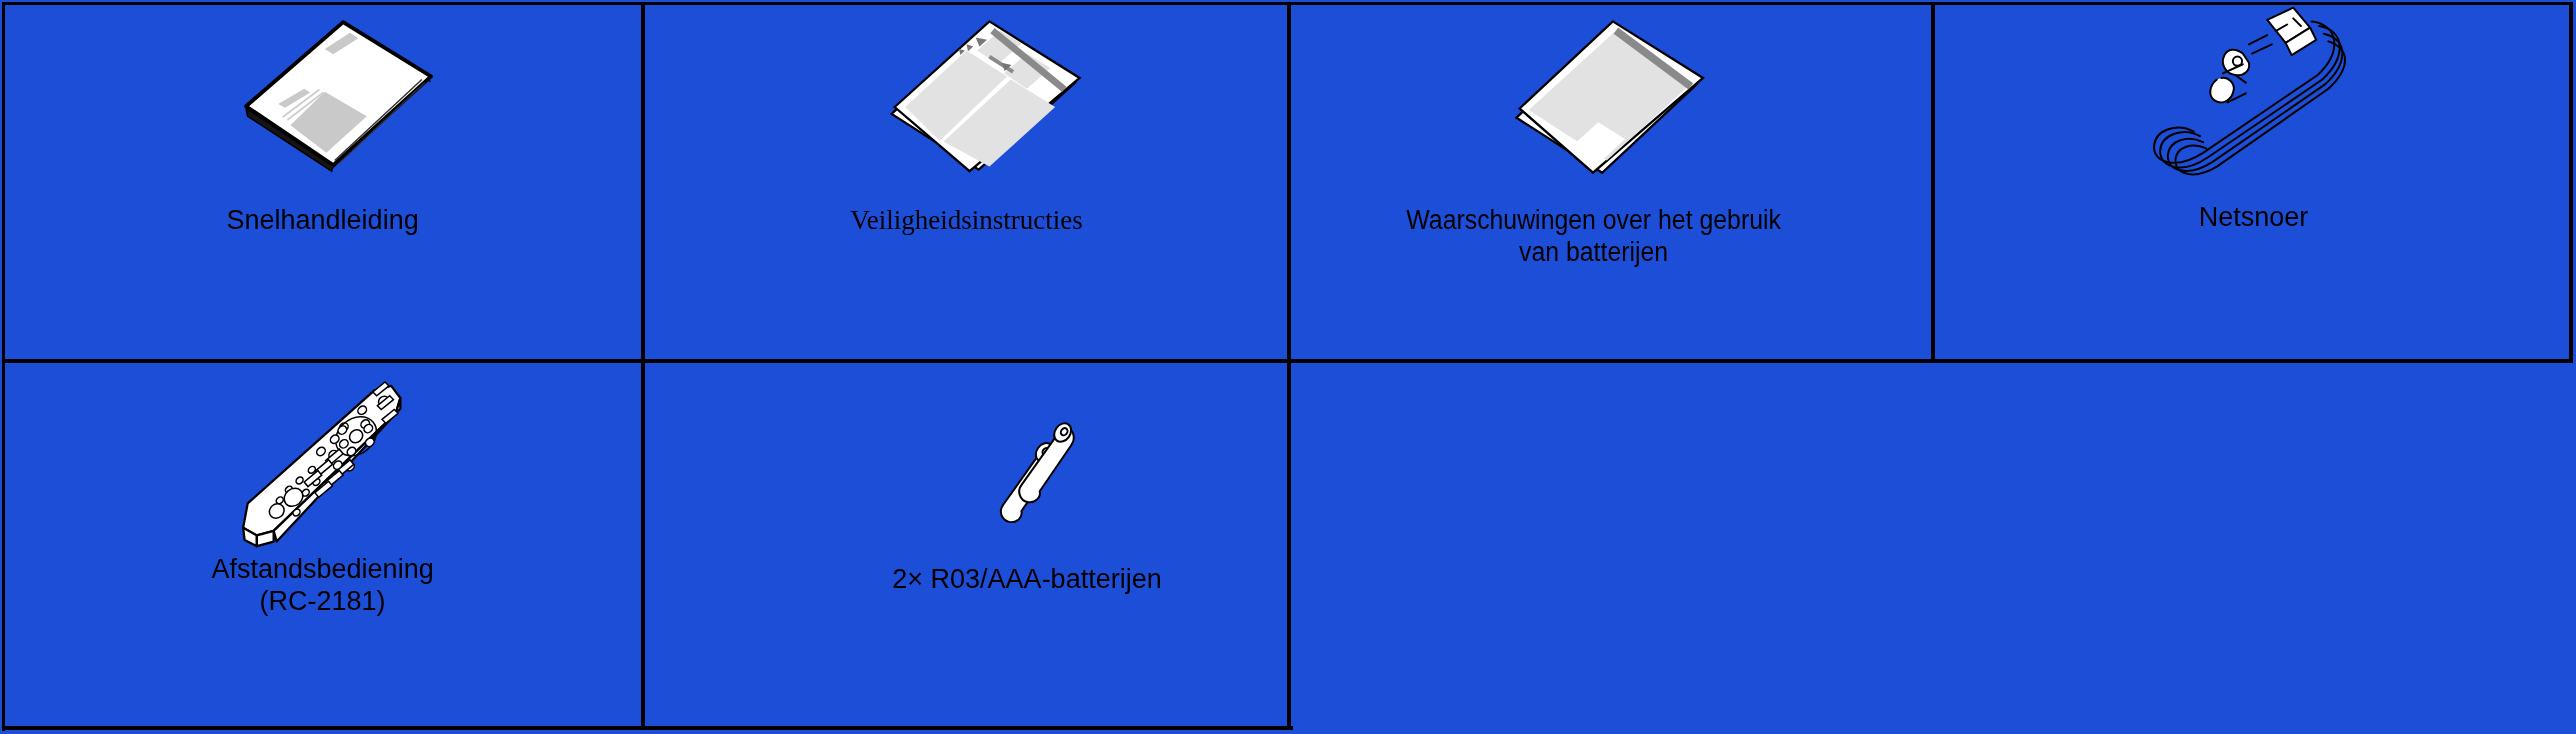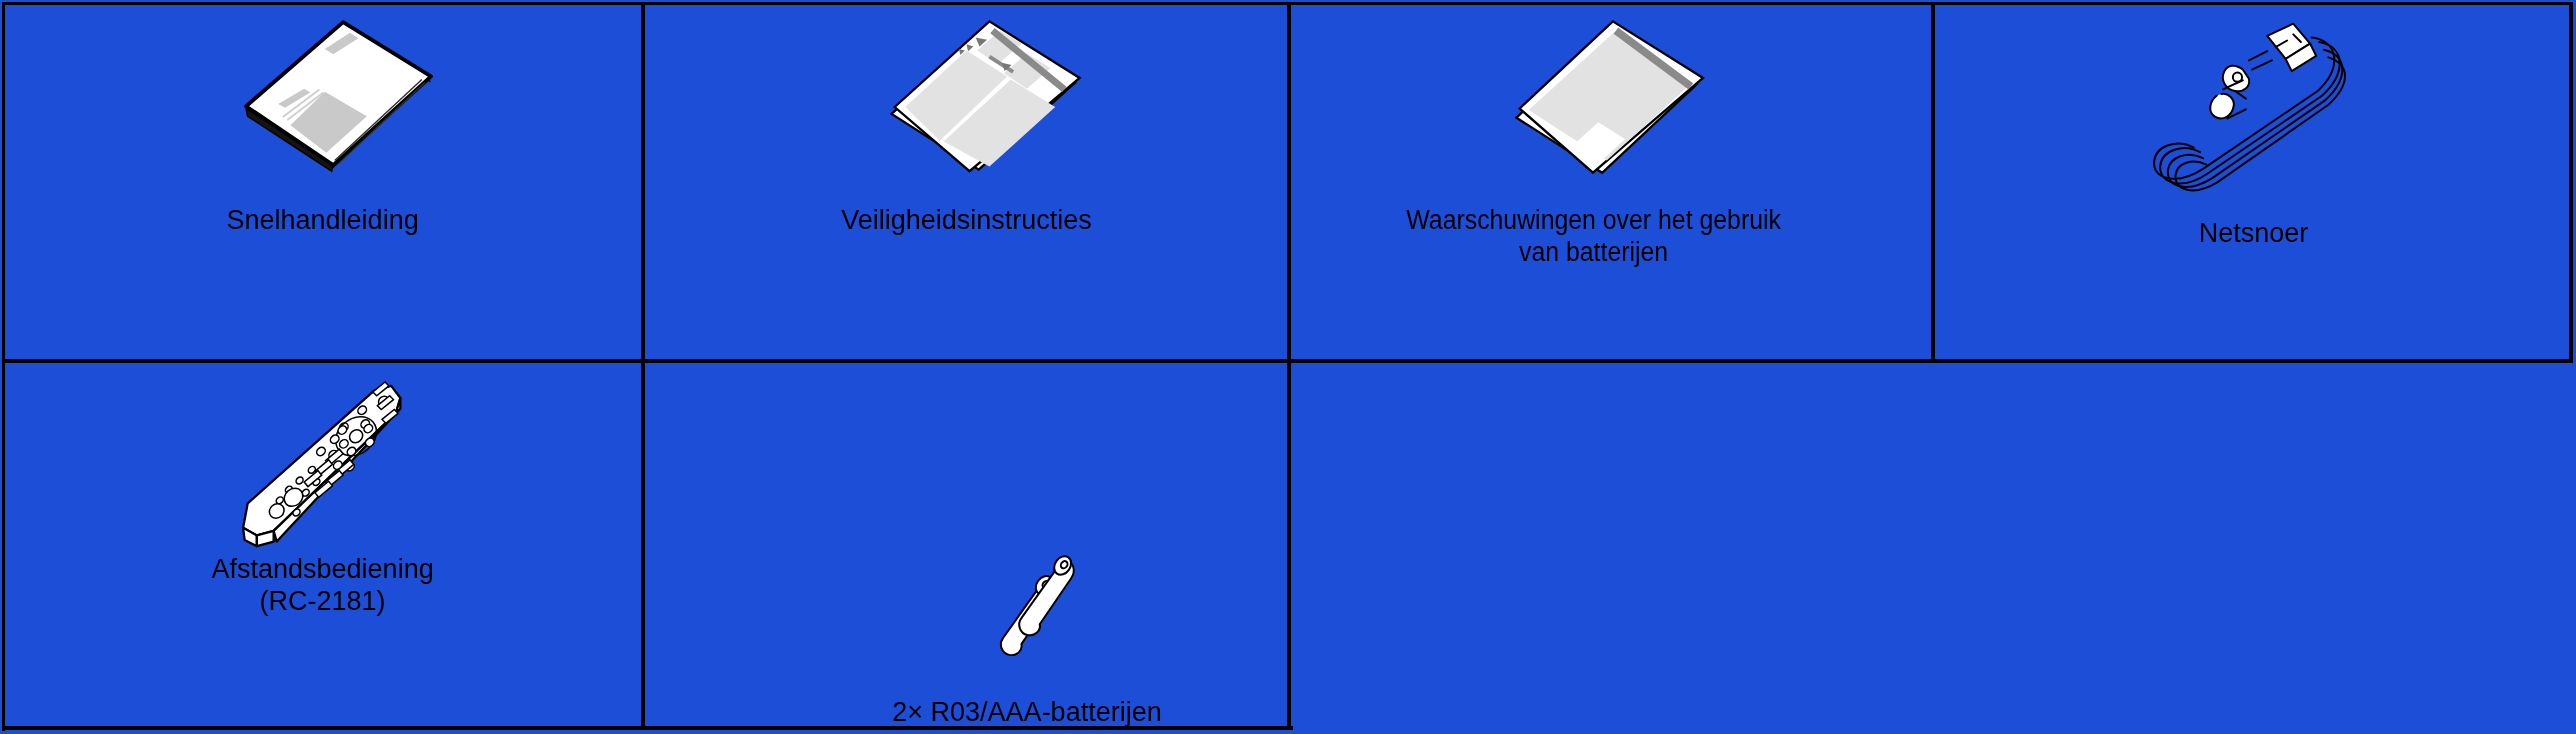--- a/index.html
+++ b/index.html
@@ -53,25 +53,25 @@
     font-weight: 400;
   }
   .caption.condensed {
     font-family: "Liberation Sans Narrow", "Liberation Sans", "DejaVu Sans Condensed", sans-serif;
     transform: scaleX(0.92);
     transform-origin: center top;
   }
 
   
   #cell-quickguide   { left: 3.1px;    top: 3.1px;   width: 639px; height: 357px; }
-  #cell-safety       { left: 646px;  top: 3.1px;   width: 641px; height: 357px; }
+  #cell-safety       { left: 646px;  top: 3.1px;   width: 641px; height: 357px; font-family: Liberation Serif, serif; }
   #cell-battwarn     { left: 1292px; top: 3.1px;   width: 604px; height: 357px; }
-  #cell-powercord    { left: 1936px; top: 16px;   width: 635px; height: 357px; }
+  #cell-powercord    { left: 1936px; top: 0;   width: 635px; height: 357px; }
   #cell-remote       { left: 3.1px;    top: 366px; width: 639px; height: 362px; }
-  #cell-batteries    { left: 646px;  top: 366px; width: 762px; height: 362px; justify-content: flex-end; }
+  #cell-batteries    { left: 646px;  top: 366px; width: 762px; height: 362px; }
   #cell-empty        { left: 1292px; top: 366px; width: 1279px; height: 362px; }
 
   .cap-pad-1 { padding-top: 6.1px; }
 </style>
 </head>
 <body>
 
 <div id="figure">
 
   <div class="rule" style="left:1.5px;   top:1.5px;   width:2571px; height:3.8px;"></div>

